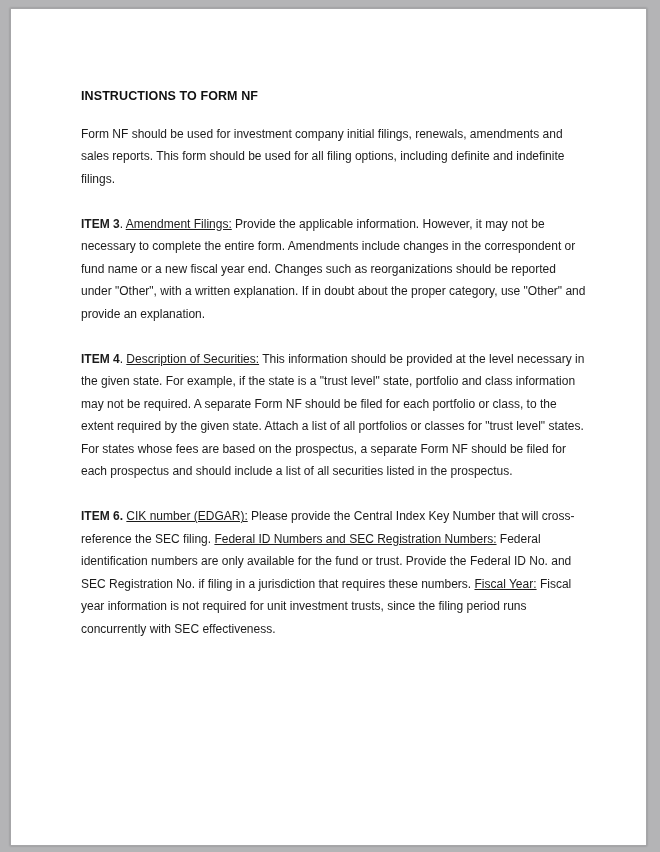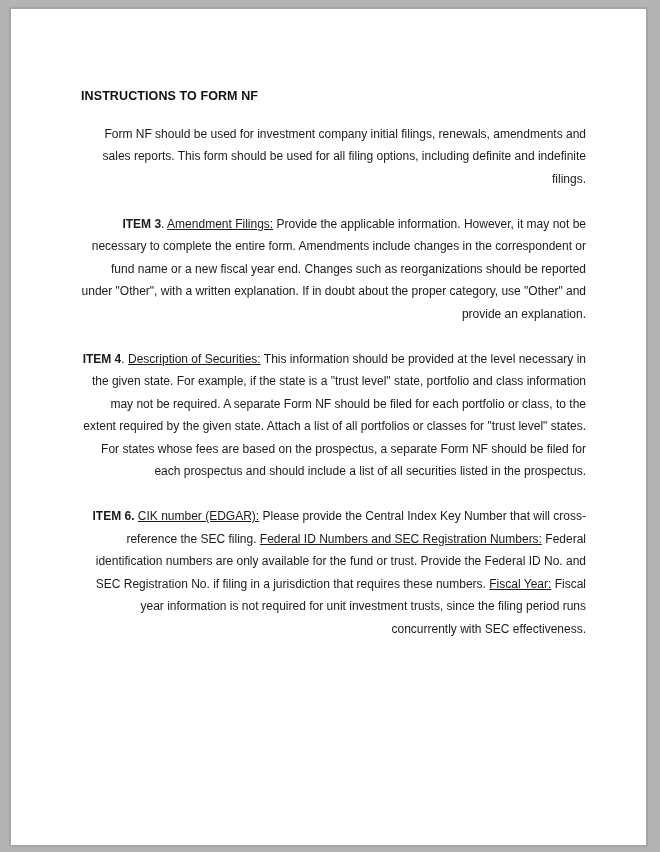--- a/index.html
+++ b/index.html
@@ -37,21 +37,21 @@
   .doc-title {
     font-size: 12.5px;
     font-weight: bold;
     letter-spacing: 0.1px;
     margin: 0 0 15px 0;
     line-height: 22.5px;
     color: #111;
   }
   .para {
     margin: 0 0 22.5px 0;
-    text-align: right;
+    text-align: left;
   }
   .run { font-weight: normal; }
   .run-bold { font-weight: bold; }
   .run-underline { text-decoration: underline; }
 </style>
 </head>
 <body>
 
 <div class="canvas">
   <div class="page">

